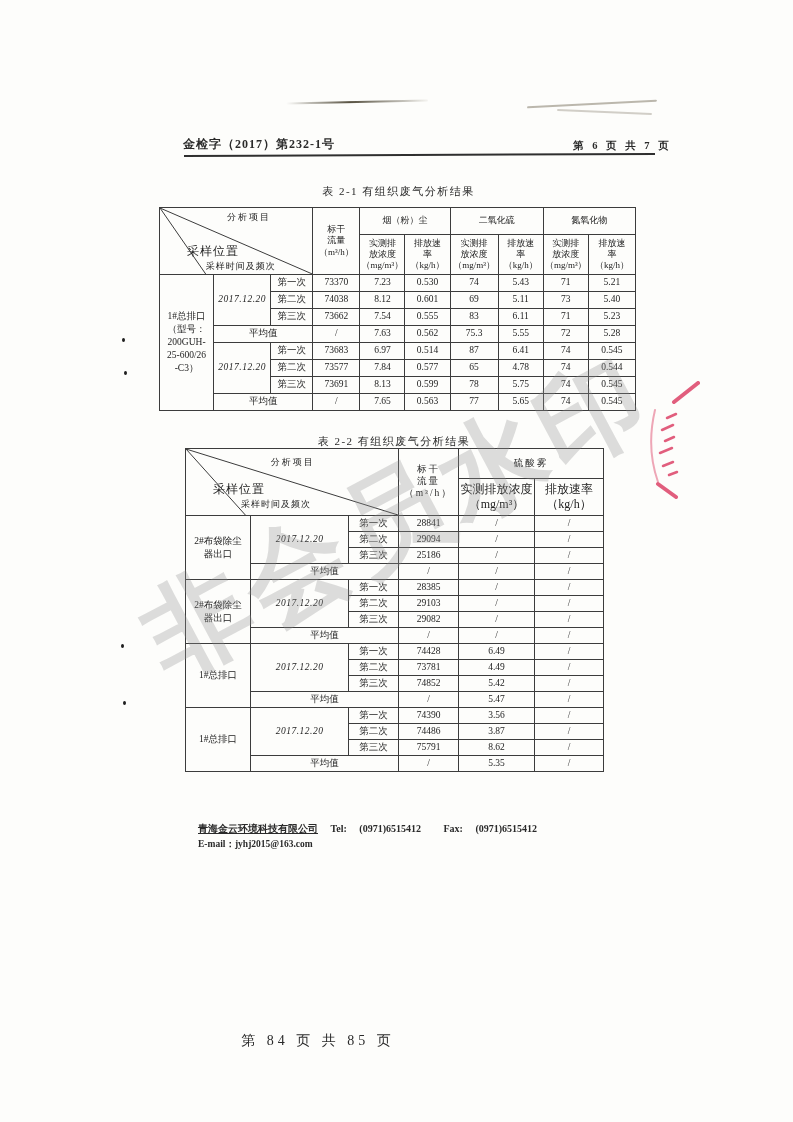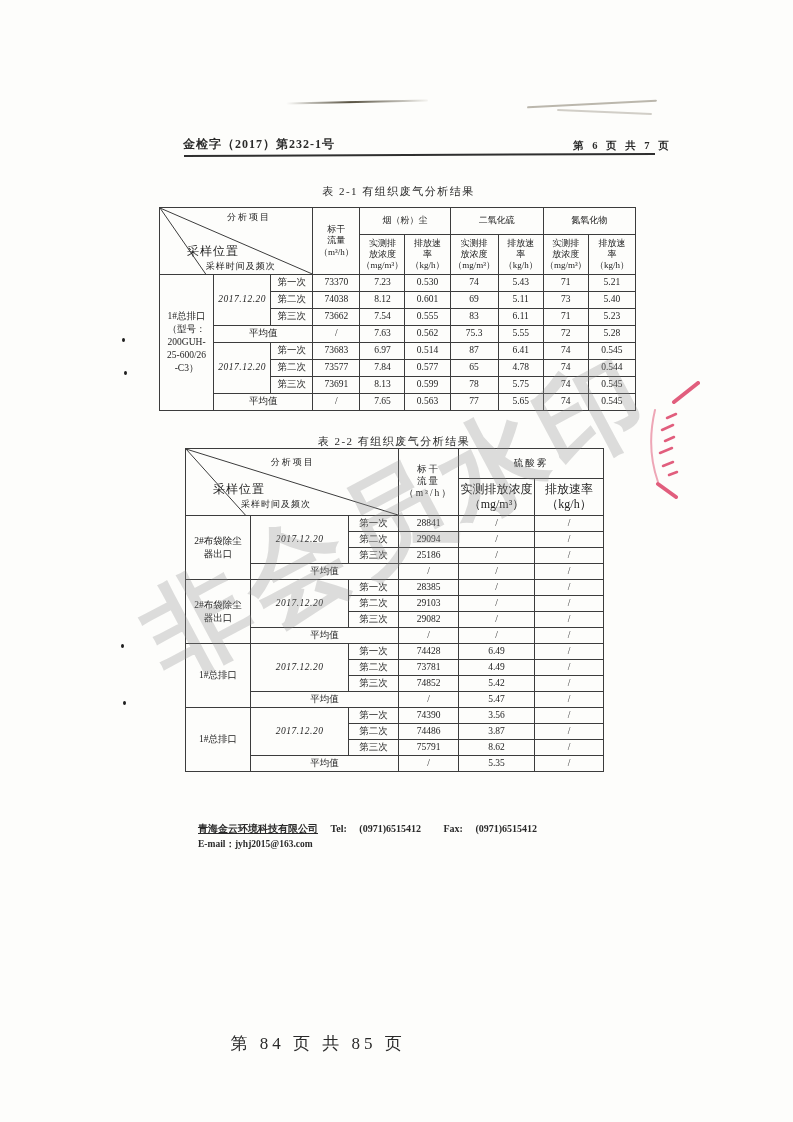--- a/index.html
+++ b/index.html
@@ -39,21 +39,21 @@
   th.corner .c-mid{position:absolute;bottom:2px;left:30%;font-size:9px;letter-spacing:1px;}
   #table2 th.corner .c-top{top:8px;left:40%;}
   #table2 th.corner .c-left{bottom:18px;}
   #table2 th.corner .c-mid{bottom:5px;left:26%;}
   
   .contact{position:absolute;left:198px;top:822px;font-size:10px;font-weight:bold;}
   .contact .company{text-decoration:underline;}
   .contact .sep{display:inline-block;width:10px;}
   .email-line{position:absolute;left:198px;top:838px;font-size:9.5px;font-weight:bold;}
   .page-footer{position:absolute;left:0;top:1032px;width:636px;text-align:center;
-               font-size:17px;letter-spacing:4px;}
+               font-size:14px;letter-spacing:4px;}
   
   .watermark{
     position:absolute;left:152px;top:578px;width:680px;
     transform:rotate(-28deg);transform-origin:0 50%;
     font-size:105px;font-weight:bold;letter-spacing:6px;
     font-family:"DejaVu Sans", sans-serif;
     color:rgba(145,145,145,0.30);pointer-events:none;white-space:nowrap;
   }
   
   .scan-line{position:absolute;left:286px;top:101px;width:142px;height:2px;border-radius:2px;

